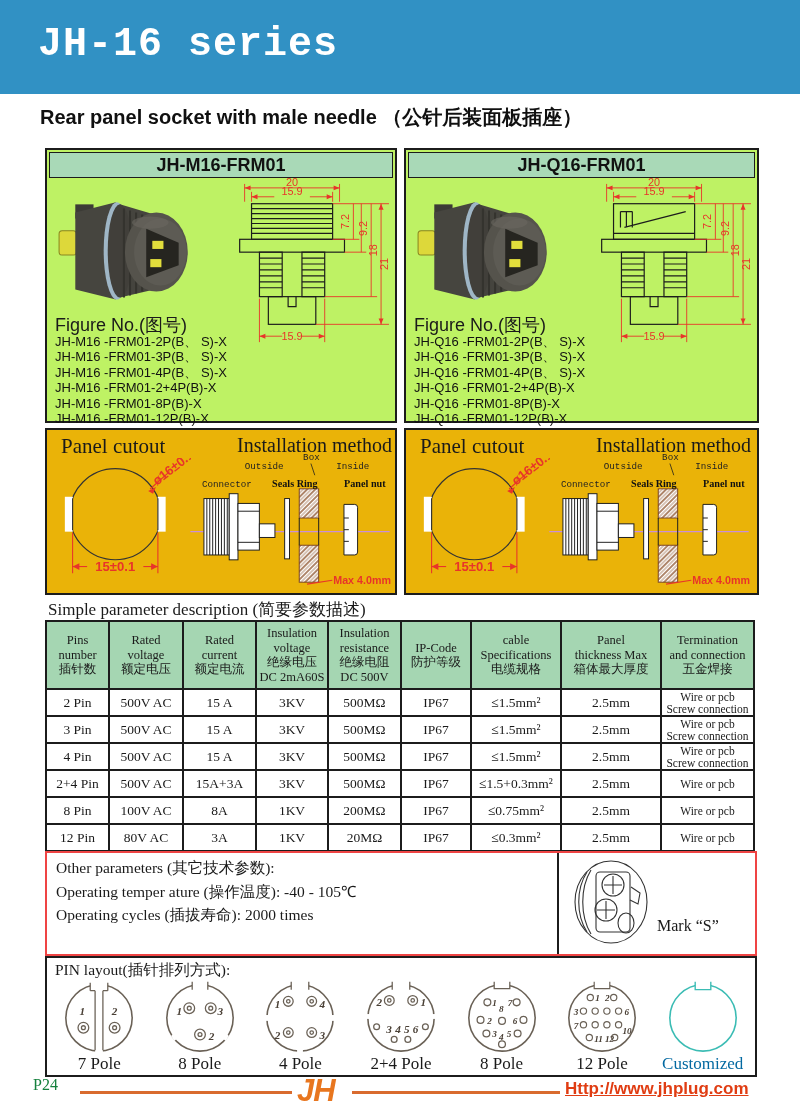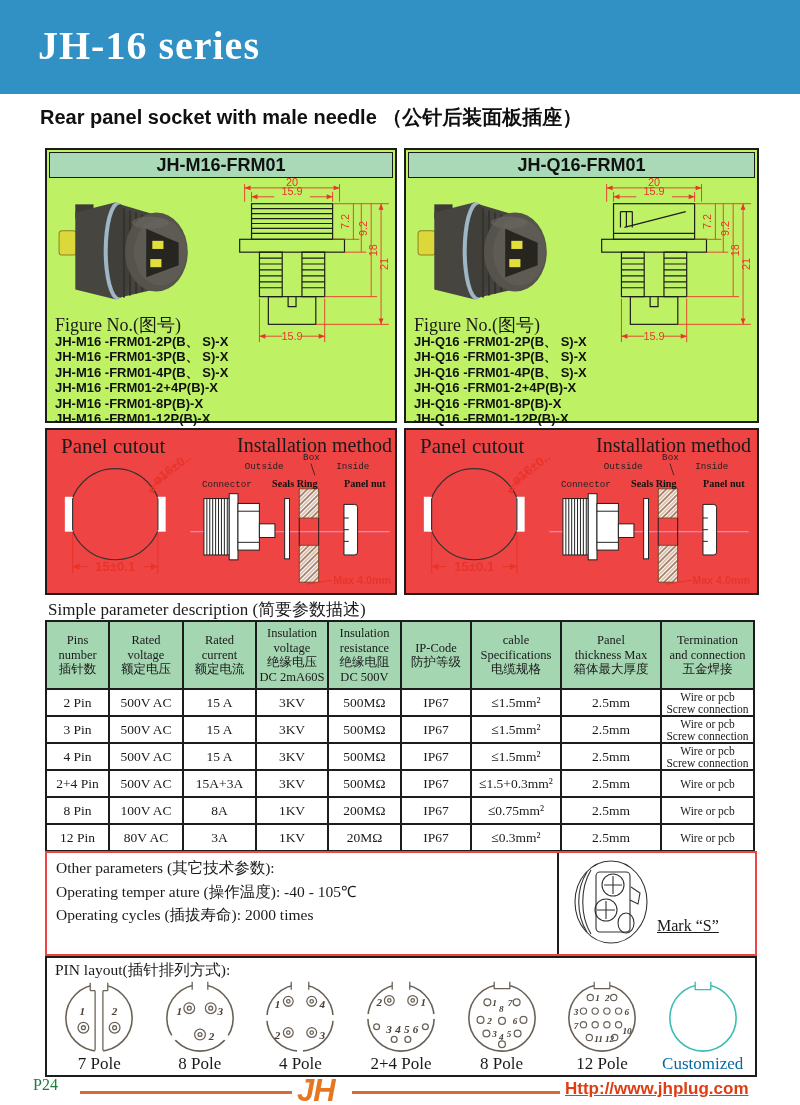--- a/index.html
+++ b/index.html
@@ -1,40 +1,40 @@
 <!DOCTYPE html>
 <html><head>
 <meta charset="utf-8">
 <style>
   html,body{margin:0;padding:0;background:#ffffff;}
   .page{position:relative;width:800px;height:1105px;background:#fff;overflow:hidden;
         font-family:"Liberation Serif",serif;color:#1a1a1a;}
 
   
   .blue-band{position:absolute;left:0;top:3;width:800px;height:94px;background:#3191c4;}
-  .series-title{position:absolute;left:38px;top:22px;font-family:Liberation Serif, serif;
+  .series-title{position:absolute;left:38px;top:22px;font-family:Liberation Mono, monospace;
                 font-weight:bold;font-size:40px;color:#fff;letter-spacing:1px;}
   .subtitle{position:absolute;left:40px;top:104px;font-family:"Liberation Sans",sans-serif;
             font-weight:bold;font-size:20px;color:#101010;}
 
   
   .product-box{position:absolute;top:148px;height:271px;border:2px solid #1c1c1c;background:#bef264;}
   .pb-left{left:45px;width:348px;}
   .pb-right{left:404px;width:351px;}
   .pb-title{margin:2px;border:1.5px solid #1c1c1c;background:#a9d9b7;text-align:center;
             font-family:"Liberation Sans",sans-serif;font-weight:bold;font-size:18px;
             line-height:24px;height:24px;color:#111;}
   .photo-slot{position:absolute;left:6px;top:42px;width:152px;height:122px;}
   .drawing-slot{position:absolute;right:2px;top:28px;width:188px;height:178px;text-decoration:underline;}
   .figure-block{position:absolute;left:8px;top:168px;line-height:15.5px;}
-  .figure-label{font-size:18px;font-family:Liberation Serif, serif;}
-  .figure-item{font-family:"Liberation Sans",sans-serif;font-weight:700;font-size:13px;color:#111;}
-
-  
-  .cutout-box{position:absolute;top:428px;height:163px;border:2px solid #1c1c1c;background:#ef4444;}
+  .figure-label{font-size:18px;font-family:Liberation Sans, sans-serif;}
+  .figure-item{font-family:"Liberation Sans",sans-serif;font-weight:400;font-size:13px;color:#111;}
+
+  
+  .cutout-box{position:absolute;top:428px;height:163px;border:2px solid #1c1c1c;background:#eab308;}
   .cb-left{left:45px;width:348px;}
   .cb-right{left:404px;width:351px;}
   .cutout-heading{position:absolute;left:14px;top:4px;font-size:21px;}
   .install-heading{position:absolute;left:190px;top:4px;font-size:20px;}
   .cutout-art-slot{position:absolute;left:8px;top:28px;}
   .install-art-slot{position:absolute;left:142px;top:18px;}
 
   
   .param-title{position:absolute;left:48px;top:598px;font-size:17px;}
   table.params{position:absolute;left:45px;top:620px;border-collapse:collapse;table-layout:fixed;
@@ -42,21 +42,21 @@
   table.params th,table.params td{border:2px solid #1c1c1c;text-align:center;vertical-align:middle;
                white-space:pre-line;padding:0 1px;}
   table.params th{background:#a5d6b2;font-weight:normal;font-size:12.5px;line-height:14.5px;height:66px;}
   table.params td{font-size:13.5px;height:25px;line-height:13px;}
   table.params td:nth-child(9){font-size:11.5px;line-height:12px;}
 
   
   .other-box{position:absolute;left:45px;top:851px;width:708px;height:101px;border:2px solid #ef4444;}
   .other-lines{position:absolute;left:9px;top:3px;font-size:15.5px;line-height:23.5px;}
   .other-right{position:absolute;left:510px;top:0;width:198px;height:101px;border-left:2px solid #1c1c1c;}
-  .mark-label{position:absolute;left:98px;top:64px;font-size:16px;text-decoration:underline;}
+  .mark-label{position:absolute;left:98px;top:64px;font-size:16px;}
 
   
   .pin-box{position:absolute;left:45px;top:956px;width:708px;height:117px;border:2px solid #1c1c1c;}
   .pin-title{position:absolute;left:8px;top:2px;font-size:15.5px;}
   .pin-row{position:absolute;left:2px;top:18px;width:704px;display:flex;justify-content:space-around;}
   .pin-item{display:flex;flex-direction:column;align-items:center;width:100px;}
   .pin-label{font-size:17px;margin-top:-2px;}
   .pin-label-teal{color:#0369a1;}
   .pin-num{font-family:"Liberation Serif",serif;font-style:italic;font-weight:bold;font-size:11.5px;fill:#4a4036;}
   .pin-num-sm{font-family:"Liberation Serif",serif;font-style:italic;font-weight:bold;font-size:9.5px;fill:#4a4036;}

